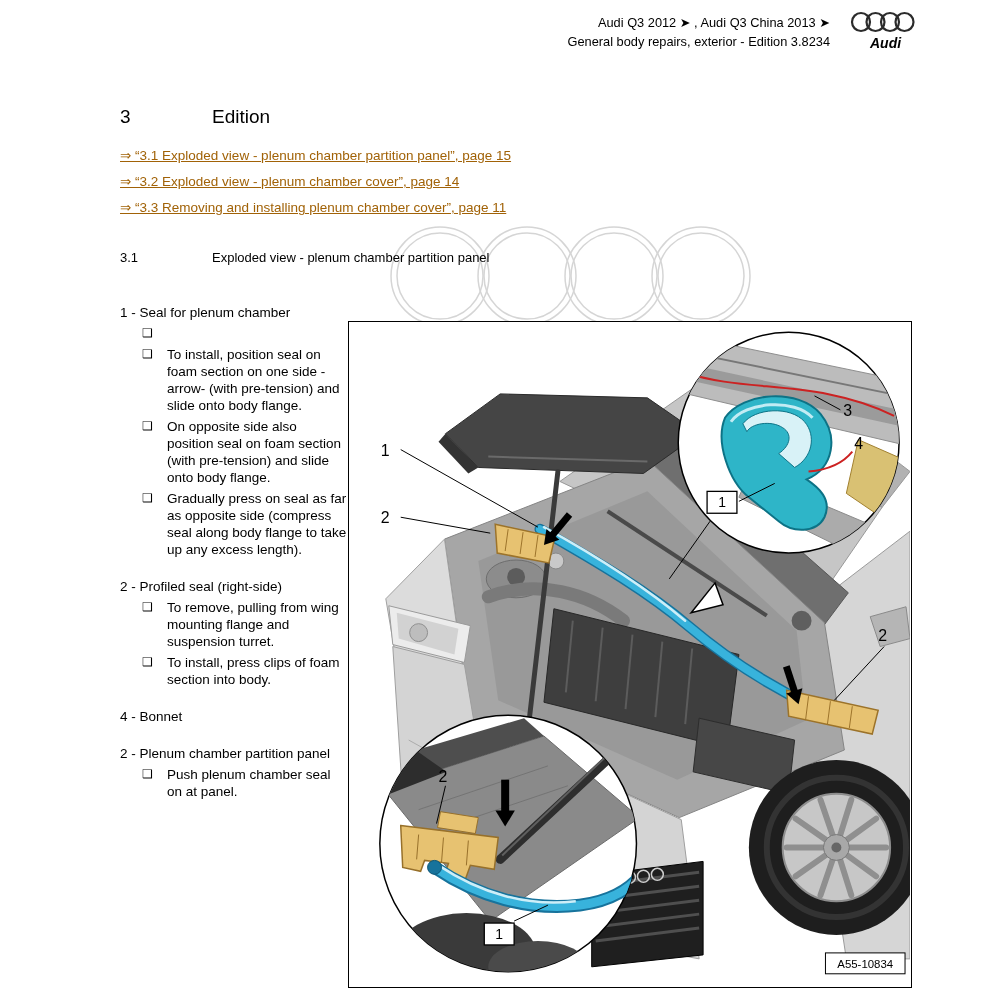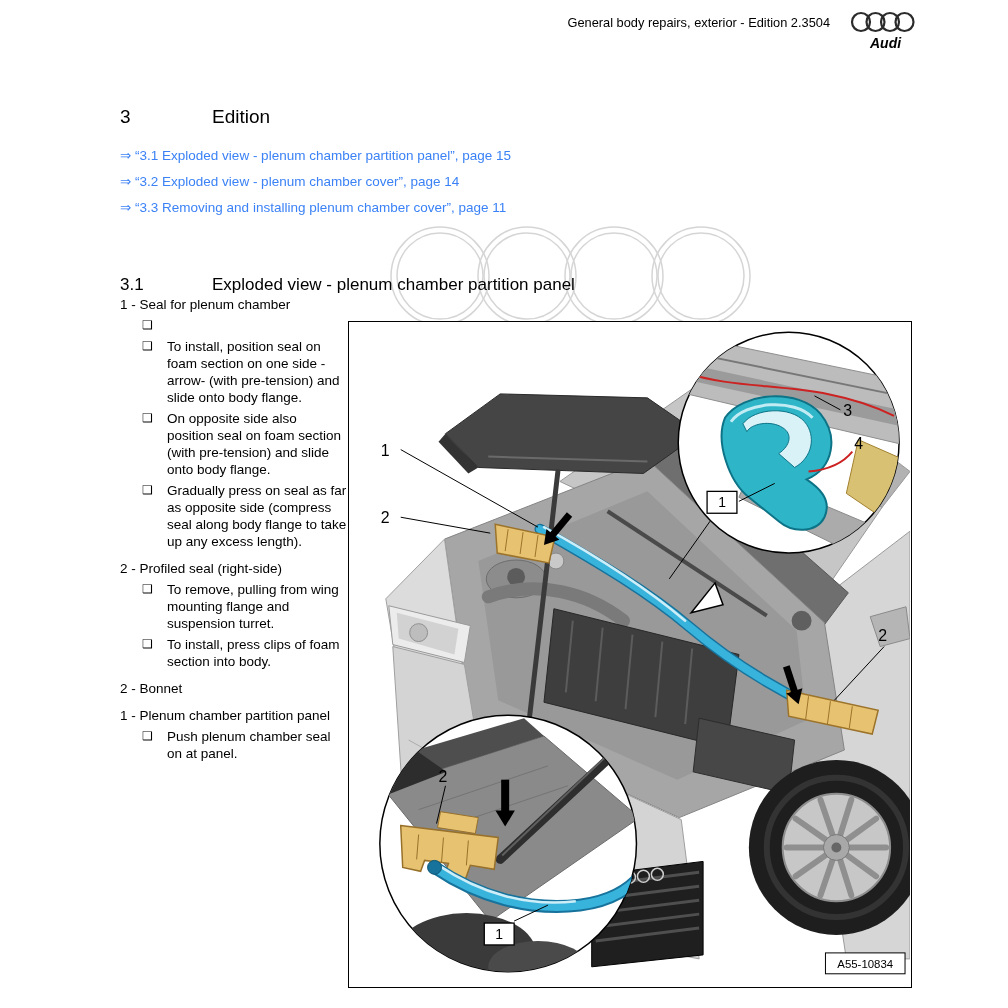--- a/index.html
+++ b/index.html
@@ -8,25 +8,25 @@
        font-family:"Liberation Sans",sans-serif;color:#000}
   .hdr-text{position:absolute;top:13px;right:178px;text-align:right;
             font-size:12.8px;line-height:19px;z-index:3}
   .hdr-logo{position:absolute;top:8px;left:850px;z-index:3}
   .watermark{position:absolute;left:390px;top:224px;z-index:1;opacity:.55}
   .sec-h{position:absolute;left:120px;top:106px;font-size:19px;display:flex;z-index:2}
   .sec-h .num,.subsec-h .num{width:92px;flex:none}
   .links{position:absolute;left:120px;top:147px;width:418px;z-index:2;
          font-size:13.5px;line-height:17px}
   .links p{margin-bottom:9px}
-  .links a{color:#3b82f6;cursor:pointer}
-  .subsec-h{position:absolute;left:120px;top:275px;font-size:17px;display:flex;z-index:2}
-  .legend{position:absolute;left:120px;top:296px;width:227px;font-size:13.5px;
+  .links a{color:#a16207;text-decoration:underline;cursor:pointer}
+  .subsec-h{position:absolute;left:120px;top:250px;font-size:13px;display:flex;z-index:2}
+  .legend{position:absolute;left:120px;top:304px;width:227px;font-size:13.5px;
           line-height:17px;z-index:2}
-  .legend .item-label{margin-top:10px}
+  .legend .item-label{margin-top:20px}
   .legend .bullet{display:flex;margin-left:22px;margin-top:4px}
   .legend .glyph{width:25px;flex:none;font-size:12px}
   .legend .txt{flex:1}
   .figure{position:absolute;left:348px;top:321px;width:564px;height:667px;
           border:1.2px solid #000;background:#fff;z-index:2}
   .figure svg{display:block}
   svg text{font-family:"Liberation Sans",sans-serif;fill:#000}
 </style>
 </head>
 <body>
@@ -40,21 +40,22 @@
         <circle cx="137" cy="52" r="43"></circle>
       <circle cx="224" cy="52" r="49"></circle>
         <circle cx="224" cy="52" r="43"></circle>
       <circle cx="311" cy="52" r="49"></circle>
         <circle cx="311" cy="52" r="43"></circle>
     </g>
   </svg>
 </div>
 
 <div class="hdr-text">
-  <div>General body repairs, exterior - Edition 2.3504</div>
+  <div>Audi Q3 2012 ➤ , Audi Q3 China 2013 ➤</div>
+  <div>General body repairs, exterior - Edition 3.8234</div>
 </div>
 <div class="hdr-logo">
   <svg width="66" height="46" viewBox="0 0 66 46">
     <g fill="none" stroke="#2b2b2b" stroke-width="2.2">
       <circle cx="11" cy="14" r="9"></circle>
         <circle cx="25.5" cy="14" r="9"></circle>
       <circle cx="40" cy="14" r="9"></circle>
         <circle cx="54.5" cy="14" r="9"></circle>
     </g>
     <text x="20" y="40" font-size="14" font-style="italic" font-weight="700" font-family="Liberation Serif, serif" fill="#2b2b2b">Audi</text>
@@ -98,23 +99,23 @@
   <div class="item-label">2 - Profiled seal (right-side)</div>
   <div class="bullet">
     <span class="glyph">❑</span>
     <span class="txt">To remove, pulling from wing mounting flange and suspension turret.</span>
     </div>
   <div class="bullet">
     <span class="glyph">❑</span>
     <span class="txt">To install, press clips of foam section into body.</span>
     </div>
 
-  <div class="item-label">2 - Bonnet</div>
-
-  <div class="item-label">1 - Plenum chamber partition panel</div>
+  <div class="item-label">4 - Bonnet</div>
+
+  <div class="item-label">2 - Plenum chamber partition panel</div>
   <div class="bullet">
     <span class="glyph">❑</span>
     <span class="txt">Push plenum chamber seal on at panel.</span>
     </div>
 </div>
 
 <div class="figure">
 <svg width="561" height="664" viewBox="0 0 564 667">
   <defs>
     <clipPath id="clipTop">

